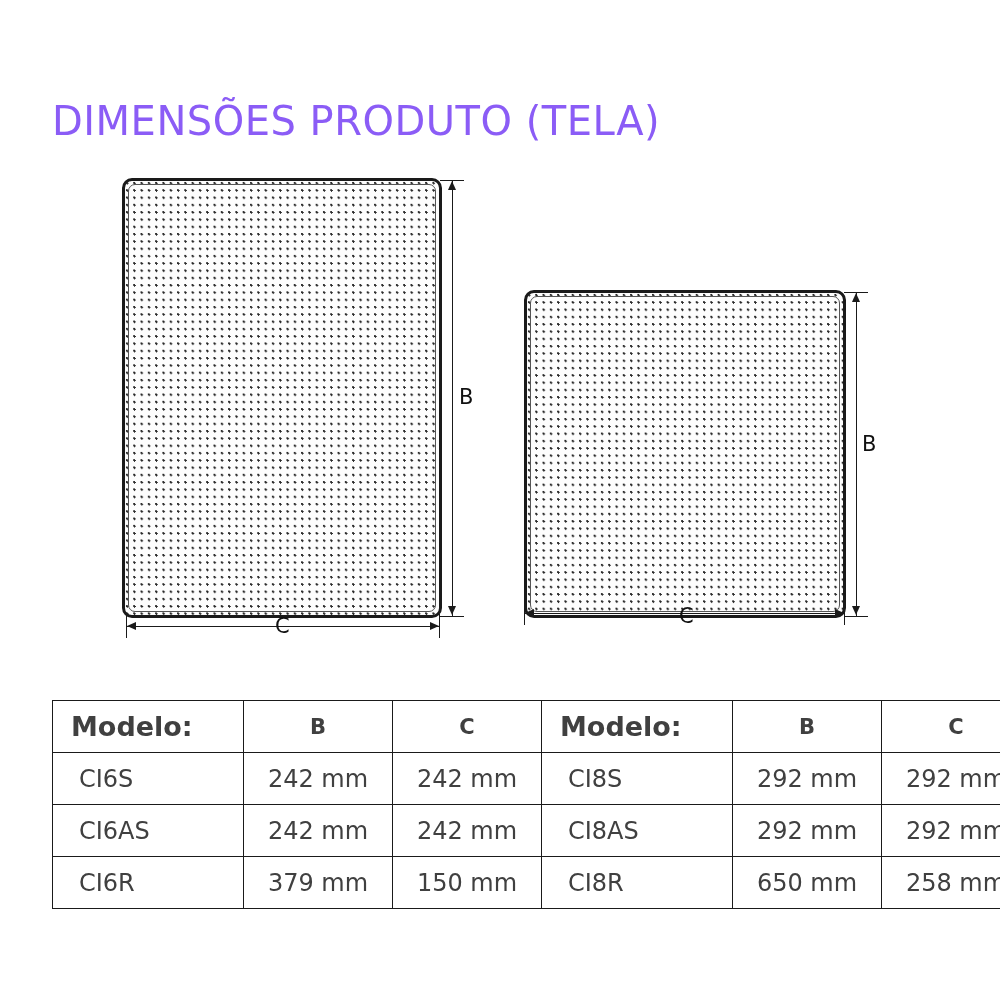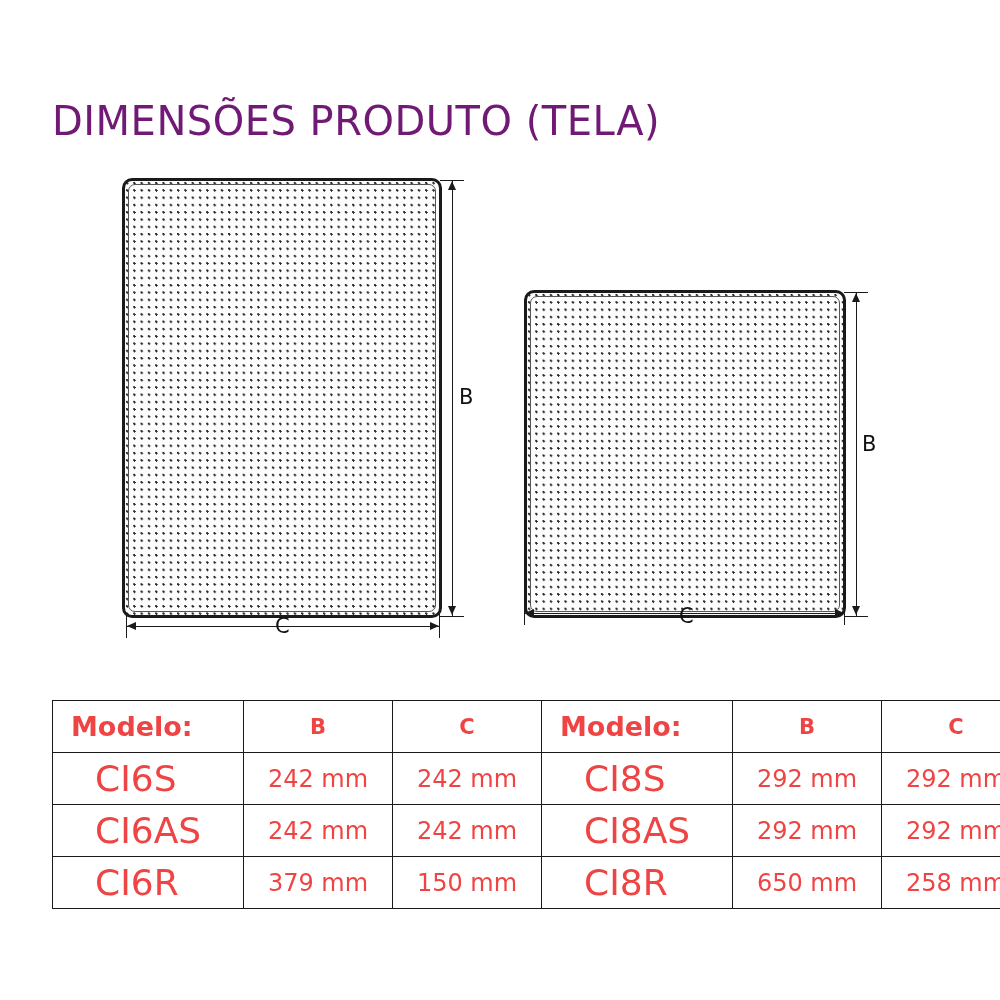--- a/index.html
+++ b/index.html
@@ -16,21 +16,21 @@
     overflow: hidden;
   }
 
   .page-title {
     position: absolute;
     left: 52px;
     top: 98px;
     font-size: 40px;
     letter-spacing: 0.5px;
     font-weight: 400;
-    color: #701a75;
+    color: #8b5cf6;
     white-space: nowrap;
   }
 
   
   .diagram {
     position: absolute;
     left: 0;
     top: 0;
     width: 1000px;
     height: 690px;
@@ -132,40 +132,40 @@
     left: 52px;
     top: 700px;
     width: 896px;
     border-collapse: collapse;
     table-layout: fixed;
   }
   .spec-table td {
     border: 1px solid #1a1a1a;
     text-align: center;
     font-size: 25px;
-    color: #ef4444;
+    color: #404040;
     height: 51px;
     padding: 0 4px;
     font-family: "DejaVu Sans", sans-serif;
     white-space: nowrap;
   }
   .spec-table td.modelo-head {
     font-weight: bold;
     font-size: 27px;
     text-align: left;
     padding-left: 18px;
   }
   .spec-table td.col-head {
     font-weight: bold;
     font-size: 21px;
   }
   .spec-table td.model-name {
-    font-size: 36px;
+    font-size: 24px;
     text-align: left;
-    padding-left: 42px;
+    padding-left: 26px;
   }
   .spec-table td.value-cell {
     font-size: 24px;
   }
   .c-model { width: 168px; }
   .c-b { width: 140px; }
   .c-c { width: 140px; }
 </style>
 </head>
 <body>

